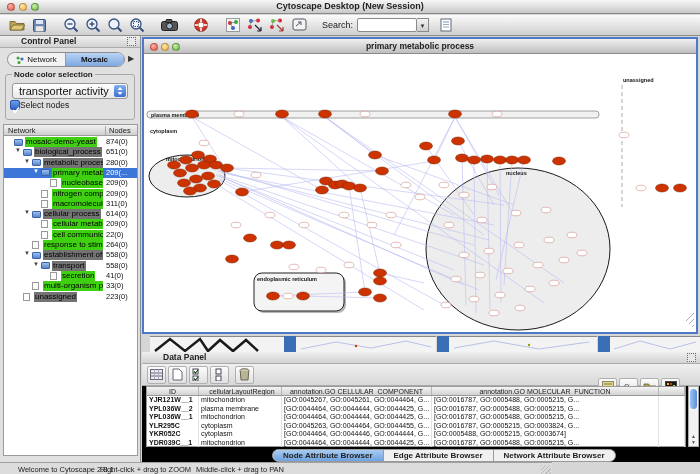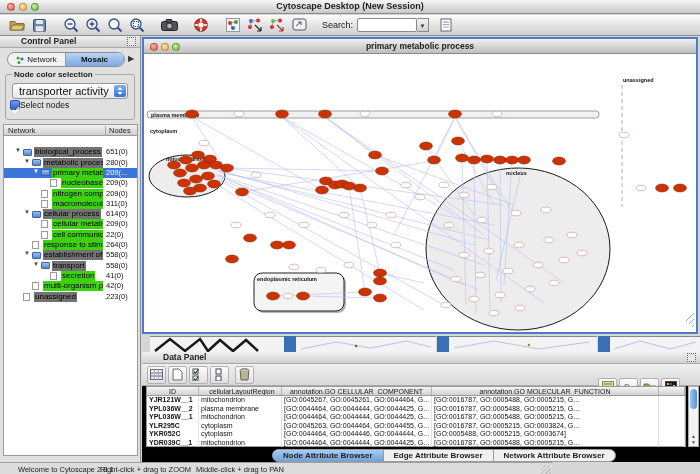--- a/index.html
+++ b/index.html
@@ -304,20 +304,25 @@
       </span>
       <span class="chklbl">Select nodes</span>
     </div>
 
     <div class="treebox">
       <div class="treehdr">
         <span class="h1">Network</span>
         <span class="h2">Nodes</span>
       </div>
       <div class="trows">
+          <div class="trow" style="top: 0px;">
+            <span class="tico folder" style="left: 10px;"></span>
+            <span class="tlabel green" style="left: 21px; max-width: 78px;">mosaic-demo-yeast</span>
+            <span class="tcount">874(0)</span>
+          </div>
           <div class="trow" style="top: 10.3px;">
             <span class="tarrow" style="left: 11px;">▼</span>
             <span class="tico folder" style="left: 19px;"></span>
             <span class="tlabel red" style="left: 30px; max-width: 69px;">biological_process</span>
             <span class="tcount">651(0)</span>
           </div>
           <div class="trow" style="top: 20.6px;">
             <span class="tarrow" style="left: 20px;">▼</span>
             <span class="tico folder" style="left: 28px;"></span>
             <span class="tlabel red" style="left: 39px; max-width: 60px;">metabolic process</span>
@@ -378,21 +383,21 @@
             <span class="tcount">558(0)</span>
           </div>
           <div class="trow" style="top: 133.9px;">
             <span class="tico file" style="left: 46px;"></span>
             <span class="tlabel green" style="left: 57px; max-width: 42px;">secretion</span>
             <span class="tcount">41(0)</span>
           </div>
           <div class="trow" style="top: 144.2px;">
             <span class="tico file" style="left: 28px;"></span>
             <span class="tlabel green" style="left: 39px; max-width: 60px;">multi-organism pro</span>
-            <span class="tcount">42(0)</span>
+            <span class="tcount">33(0)</span>
           </div>
           <div class="trow" style="top: 154.5px;">
             <span class="tico file" style="left: 19px;"></span>
             <span class="tlabel red" style="left: 30px; max-width: 69px;">unassigned</span>
             <span class="tcount">223(0)</span>
           </div>
         </div>
     </div>
   </div>
 

